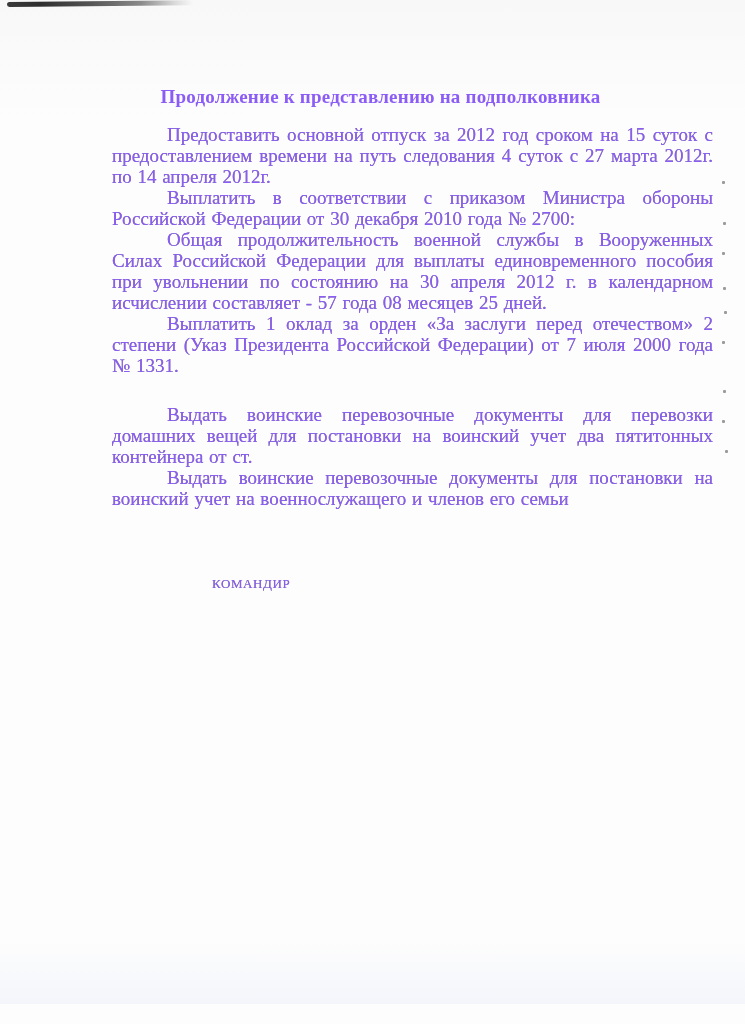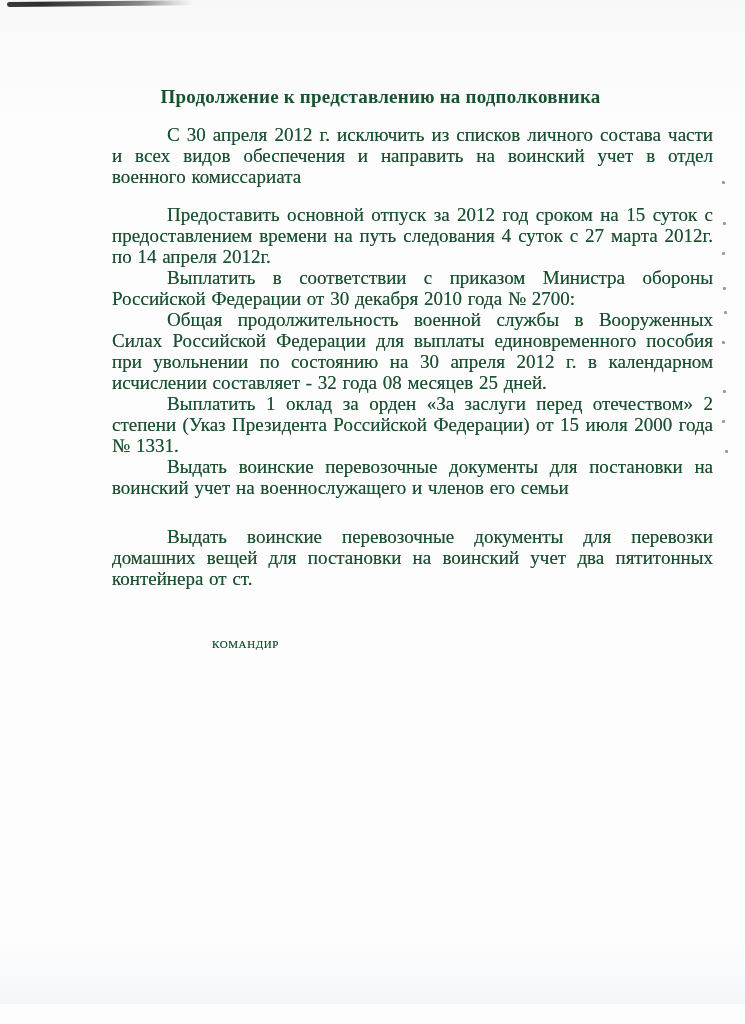--- a/index.html
+++ b/index.html
@@ -7,21 +7,21 @@
     padding: 0;
     background: #ffffff;
   }
   .page {
     position: relative;
     width: 745px;
     height: 1024px;
     background: #fdfdfd;
     overflow: hidden;
     font-family: "Liberation Serif", "DejaVu Serif", serif;
-    color: #14532d;
+    color: #8b5cf6;
   }
   
   .shade-top {
     position: absolute; left: 0; top: 0; width: 745px; height: 120px;
     background: linear-gradient(to bottom, rgba(225,225,228,0.18), rgba(255,255,255,0));
     pointer-events: none;
   }
   .shade-bottom {
     position: absolute; left: 0; top: 940px; width: 745px; height: 64px;
     background: linear-gradient(to bottom, rgba(255,255,255,0), rgba(232,237,248,0.45));
@@ -61,22 +61,22 @@
     text-align: justify;
     text-indent: 55px;
     font-size: 19px;
     line-height: 21px;
     word-spacing: 1px;
     text-shadow: 0 0 0.5px rgba(20,20,20,0.55);
   }
   .after-intro { margin-bottom: 17px; }
   .para-gap-top { margin-top: 28px; }
   .signature {
-    margin: 44px 0 0 100px;
-    font-size: 11px;
+    margin: 64px 0 0 100px;
+    font-size: 13px;
     line-height: 22px;
     letter-spacing: 0.6px;
     text-shadow: 0 0 0.5px rgba(20,20,20,0.55);
   }
 </style>
 </head>
 <body>
 
 <div class="page">
 
@@ -91,33 +91,32 @@
   <div class="speck" style="left:724px; top:311px;"></div>
   <div class="speck" style="left:722px; top:341px;"></div>
   <div class="speck" style="left:723px; top:390px;"></div>
   <div class="speck" style="left:722px; top:420px;"></div>
   <div class="speck" style="left:725px; top:450px;"></div>
 
   <div class="content">
 
     <h1 class="doc-title">Продолжение к представлению на подполковника</h1>
 
-    <p class="para after-intro">С 30 апреля 2012 г. исключить из списков личного состава части и всех видов обеспечения и направить на воинский учет в отдел военного комиссариата</p>
 
     <p class="para">Предоставить основной отпуск за 2012 год сроком на 15 суток с предоставлением времени на путь следования 4 суток с 27 марта 2012г. по 14 апреля 2012г.</p>
 
 
     <p class="para">Выплатить в соответствии с приказом Министра обороны Российской Федерации от 30 декабря 2010 года № 2700:</p>
 
 
 
-    <p class="para">Общая продолжительность военной службы в Вооруженных Силах Российской Федерации для выплаты единовременного пособия при увольнении по состоянию на 30 апреля 2012 г. в календарном исчислении составляет - 32 года 08 месяцев 25 дней.</p>
+    <p class="para">Общая продолжительность военной службы в Вооруженных Силах Российской Федерации для выплаты единовременного пособия при увольнении по состоянию на 30 апреля 2012 г. в календарном исчислении составляет - 57 года 08 месяцев 25 дней.</p>
 
-    <p class="para">Выплатить 1 оклад за орден «За заслуги перед отечеством» 2 степени (Указ Президента Российской Федерации) от 15 июля 2000 года № 1331.</p>
+    <p class="para">Выплатить 1 оклад за орден «За заслуги перед отечеством» 2 степени (Указ Президента Российской Федерации) от 7 июля 2000 года № 1331.</p>
+
+    <p class="para para-gap-top">Выдать воинские перевозочные документы для перевозки домашних вещей для постановки на воинский учет два пятитонных контейнера от ст.</p>
 
     <p class="para">Выдать воинские перевозочные документы для постановки на воинский учет на военнослужащего и членов его семьи</p>
-
-    <p class="para para-gap-top">Выдать воинские перевозочные документы для перевозки домашних вещей для постановки на воинский учет два пятитонных контейнера от ст.</p>
 
     <div class="signature">КОМАНДИР</div>
 
   </div>
 </div>
 
 </body></html>

